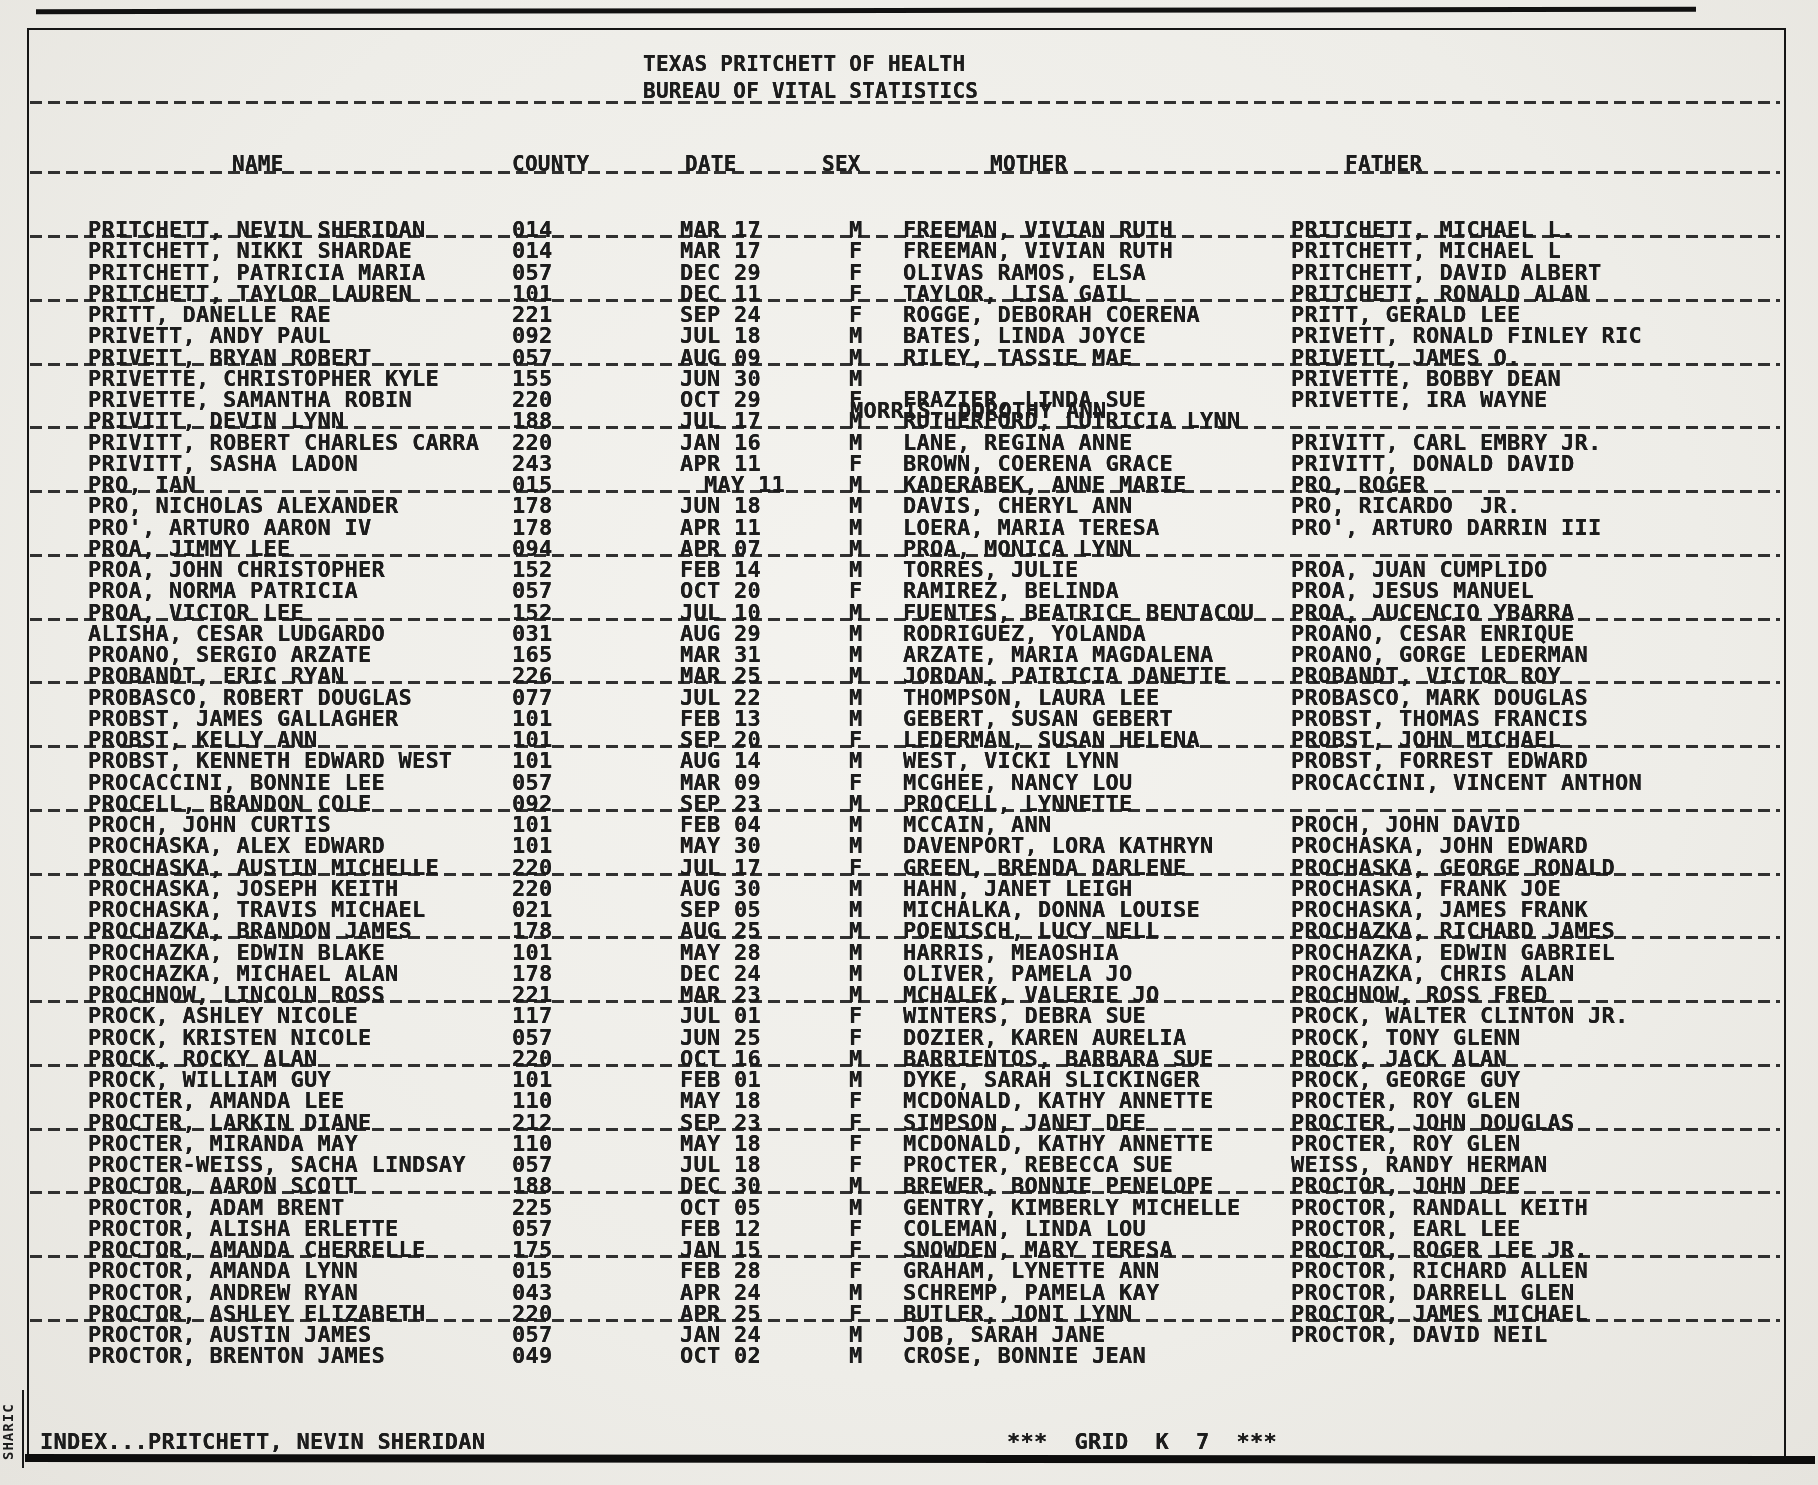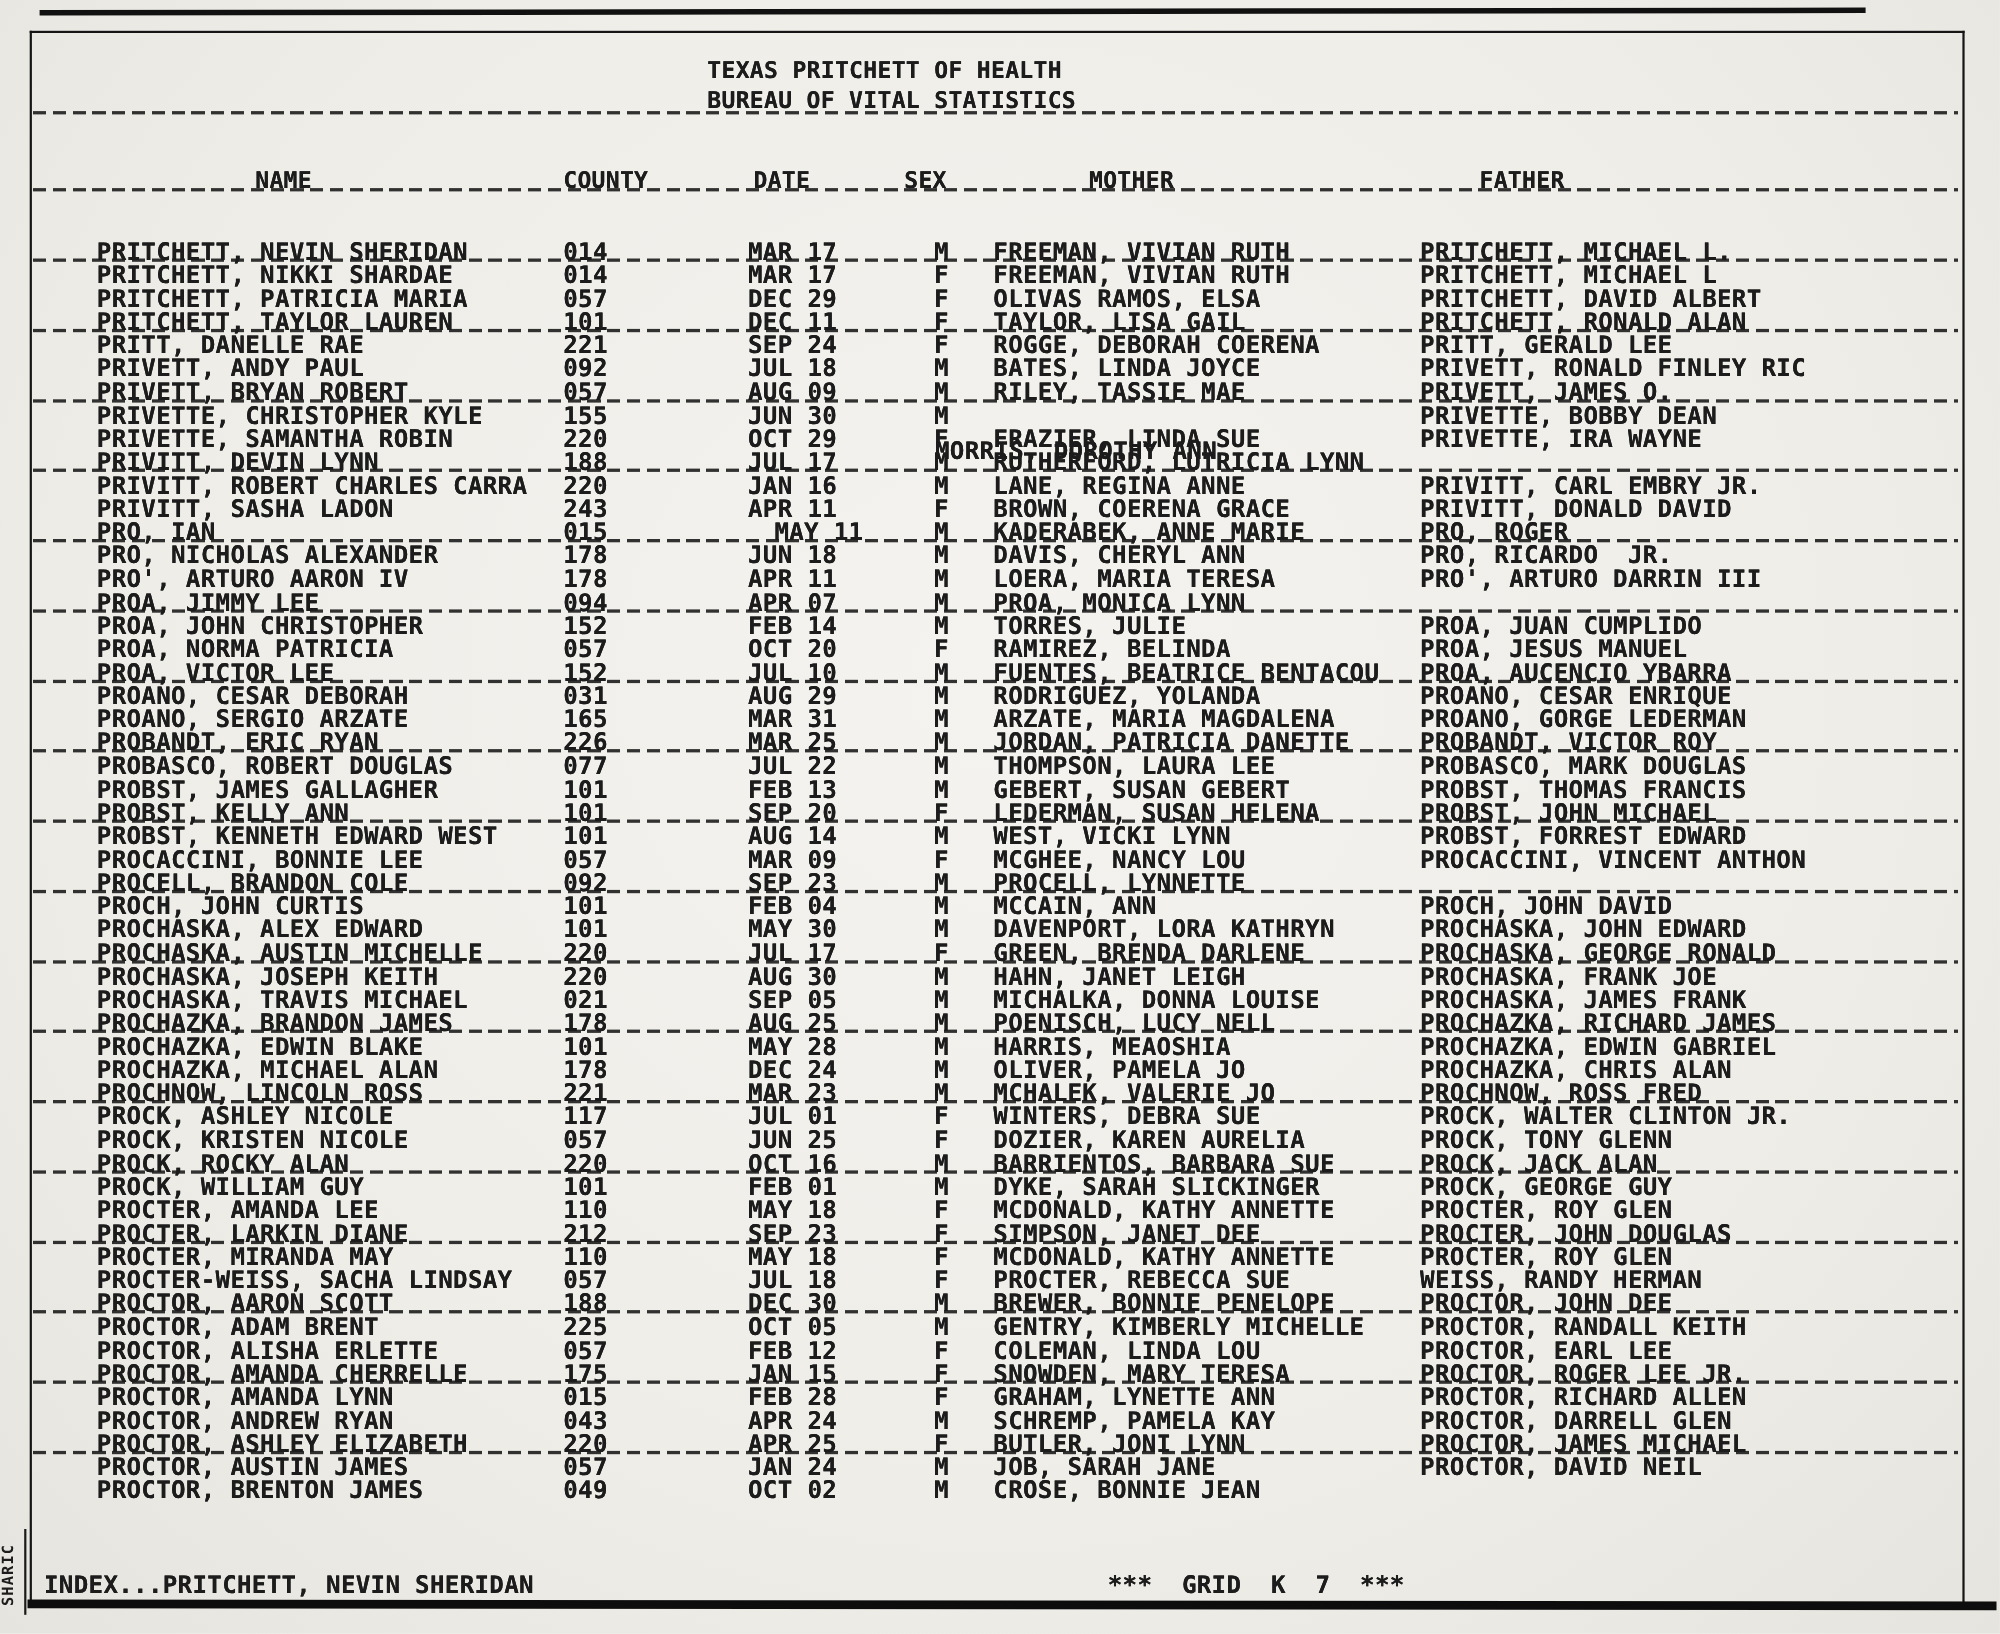--- a/index.html
+++ b/index.html
@@ -234,21 +234,21 @@
       <div class="dash" style="top: 618px;"></div>
       <div class="row" style="top: 602px;">
         <span class="cell" style="left: 88px;">PROA, VICTOR LEE</span>
         <span class="cell" style="left: 512px;">152</span>
         <span class="cell" style="left: 680px;">JUL 10</span>
         <span class="cell" style="left: 849px;">M</span>
         <span class="cell" style="left: 903px;">FUENTES, BEATRICE BENTACOU</span>
         <span class="cell" style="left: 1291px;">PROA, AUCENCIO YBARRA</span>
       </div>
       <div class="row" style="top: 623px;">
-        <span class="cell" style="left: 88px;">PROANO, CESAR DEBORAH</span>
+        <span class="cell" style="left: 88px;">ALISHA, CESAR LUDGARDO</span>
         <span class="cell" style="left: 512px;">031</span>
         <span class="cell" style="left: 680px;">AUG 29</span>
         <span class="cell" style="left: 849px;">M</span>
         <span class="cell" style="left: 903px;">RODRIGUEZ, YOLANDA</span>
         <span class="cell" style="left: 1291px;">PROANO, CESAR ENRIQUE</span>
       </div>
       <div class="row" style="top: 644px;">
         <span class="cell" style="left: 88px;">PROANO, SERGIO ARZATE</span>
         <span class="cell" style="left: 512px;">165</span>
         <span class="cell" style="left: 680px;">MAR 31</span>

